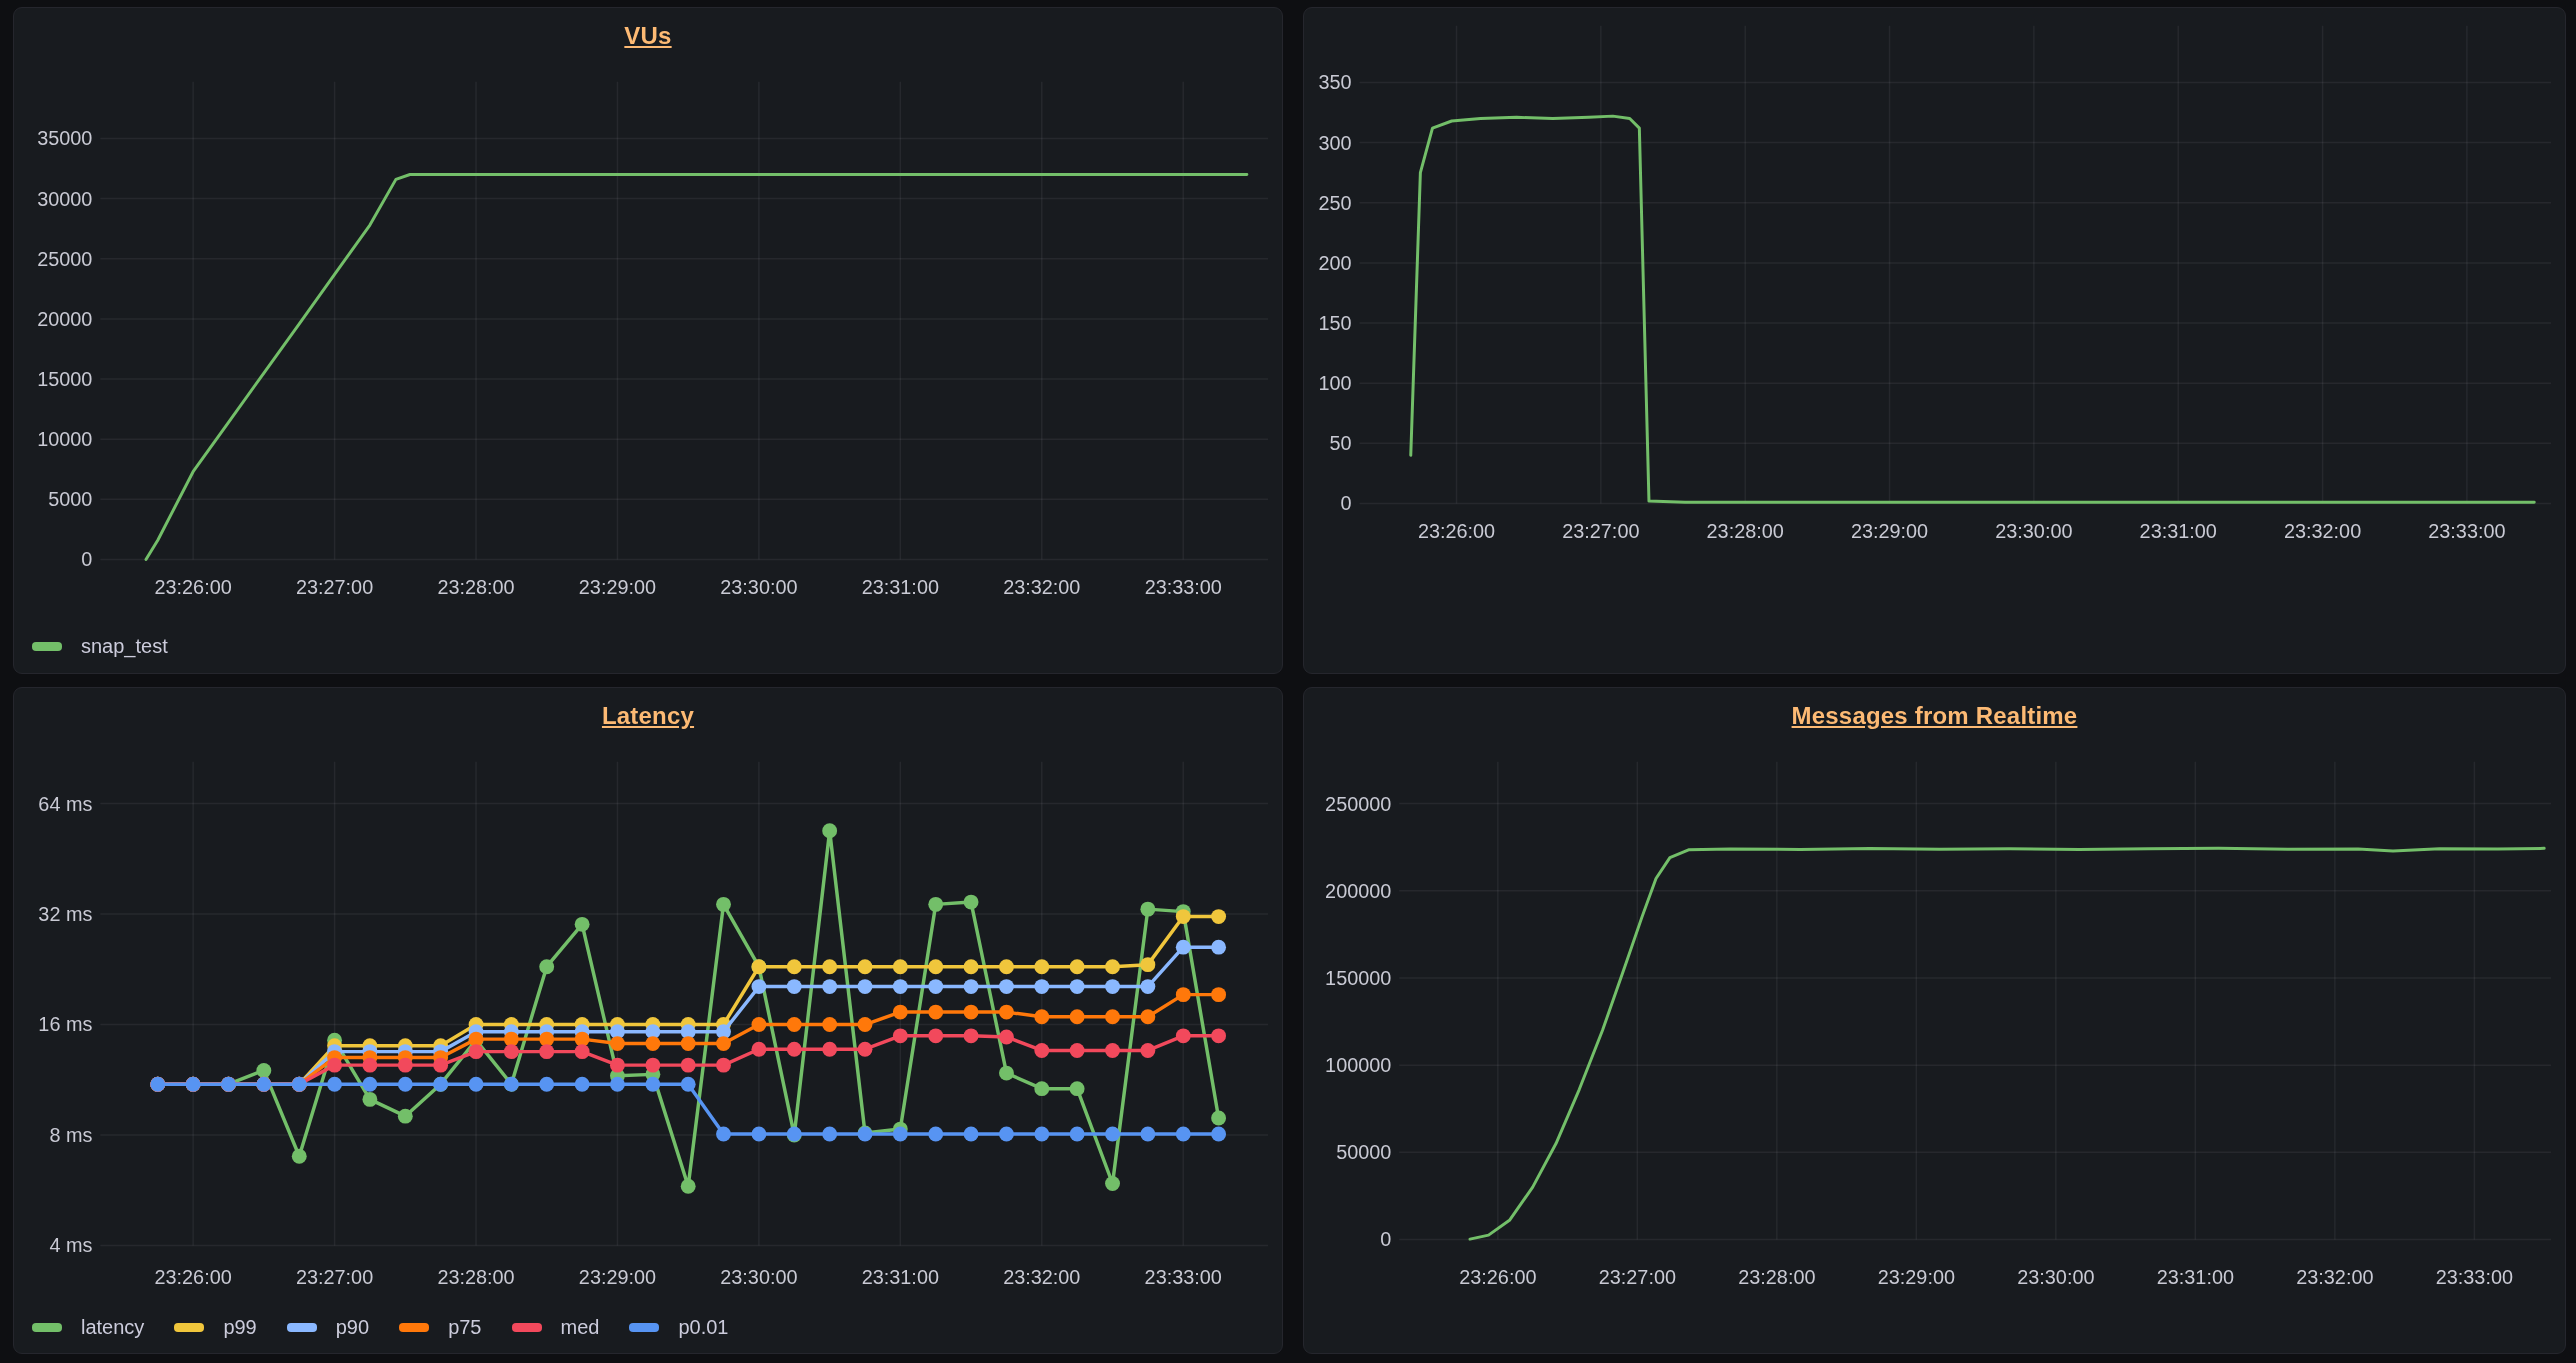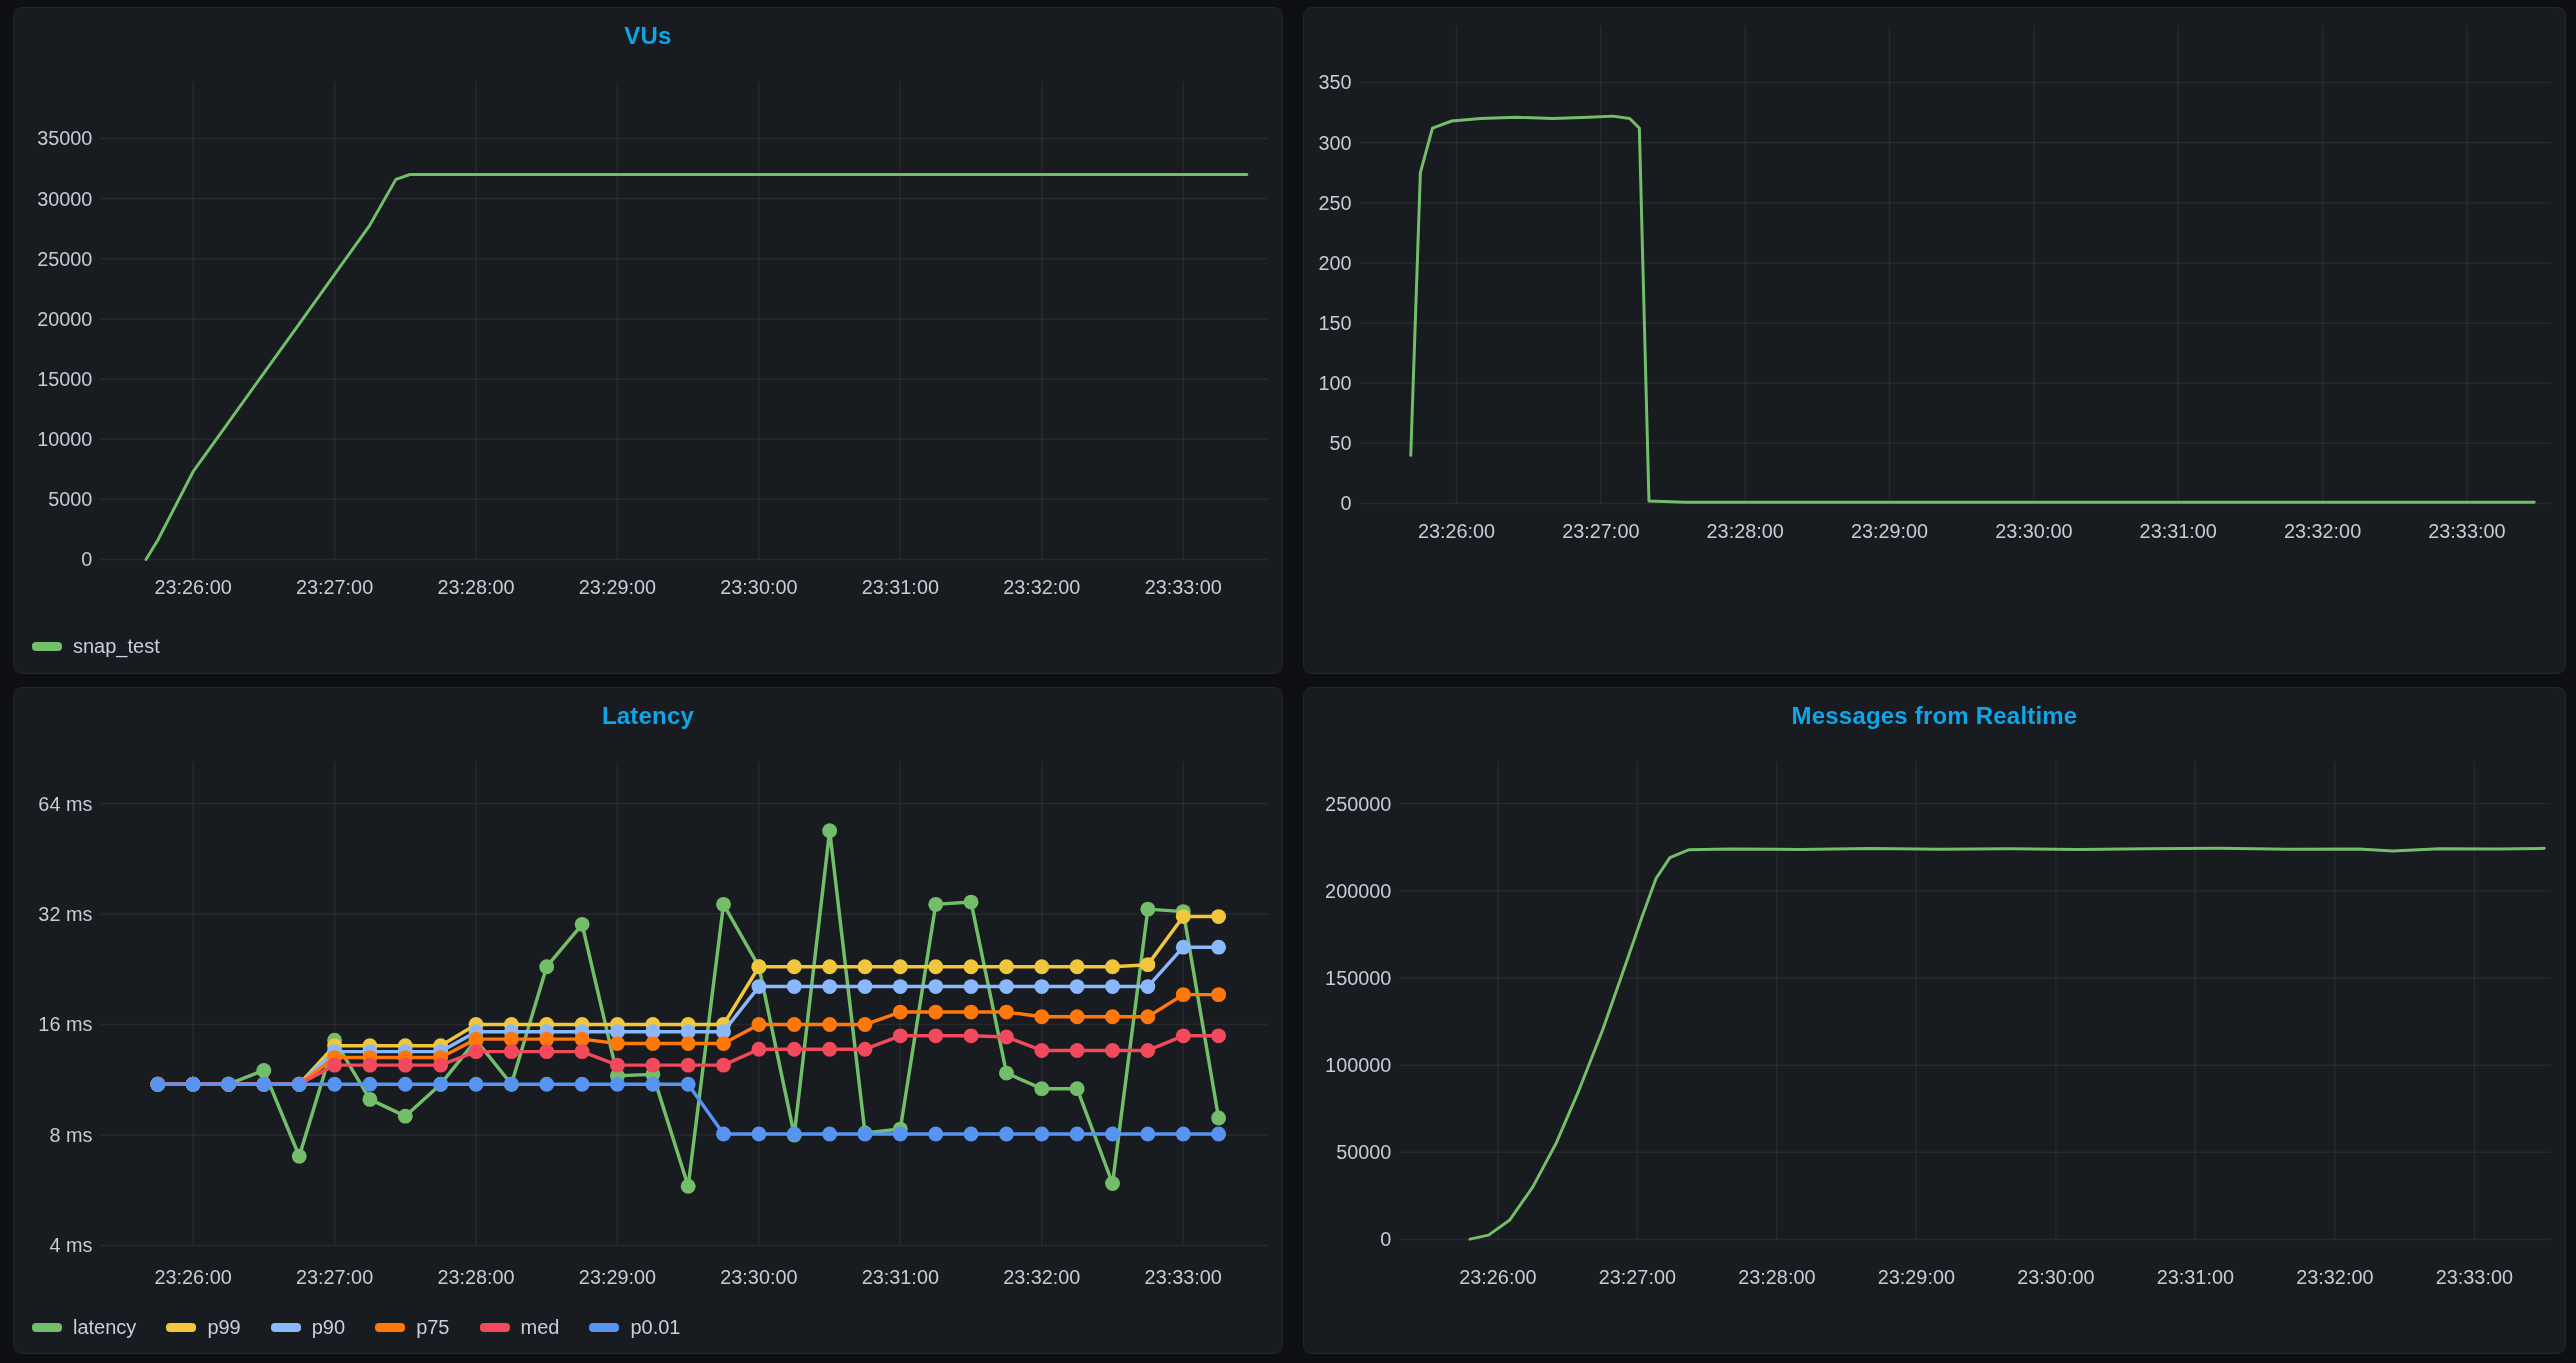--- a/index.html
+++ b/index.html
@@ -13,33 +13,34 @@
   }
   .panel{
     background:#181b1f;
     border:1px solid #25262d;
     border-radius:9px;
     display:flex; flex-direction:column;
     overflow:hidden;
   }
   .panel-title{
     height:56px; display:flex; align-items:center; justify-content:center;
-    color:#0ea5e9; font-size:24px; font-weight:700; letter-spacing:0.2px;
+    color:#fdba74; font-size:24px; font-weight:700; letter-spacing:0.2px;
     cursor:pointer;
+    text-decoration:underline;
   }
   svg.chart{ display:block; width:100%; }
   svg.chart.top-row{ height:564px; }
   svg.chart.bottom-row{ height:566px; }
   .legend{
     flex:1; display:flex; align-items:center; gap:30px;
     padding:0 0 8px 18px;
   }
   .legend-item{ display:flex; align-items:center; gap:11px; cursor:pointer; }
   .legend-swatch{ width:30px; height:9px; border-radius:4px; display:inline-block; }
-  .legend-label{ color:#ccccdc; font-size:20px; }
+  .legend-label{ color:#ccccdc; font-size:20px;margin-left:8px; }
   .tick-text{ fill:#c9cad4; font-size:20px; font-family:"Liberation Sans", sans-serif; }
 </style>
 </head>
 <body>
 
 <div class="dash-grid">
 
   <div class="panel">
     <div class="panel-title">VUs</div>
     <svg class="chart top-row" viewBox="0 0 1278 568" preserveAspectRatio="none">

